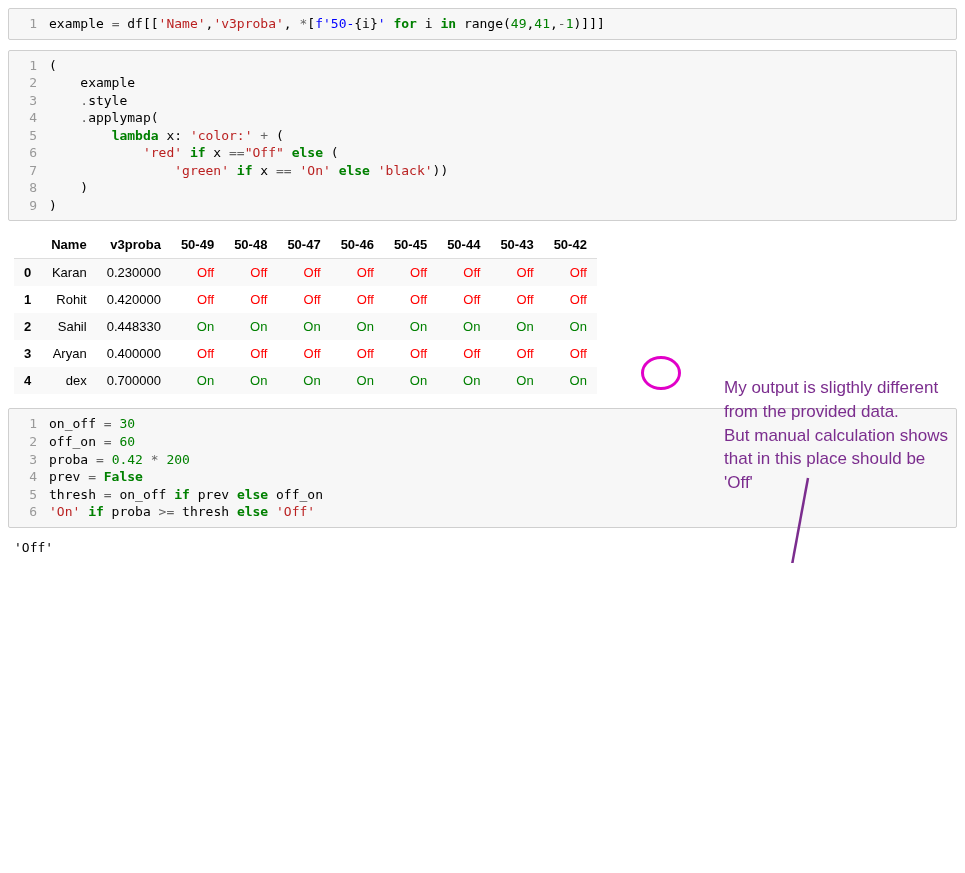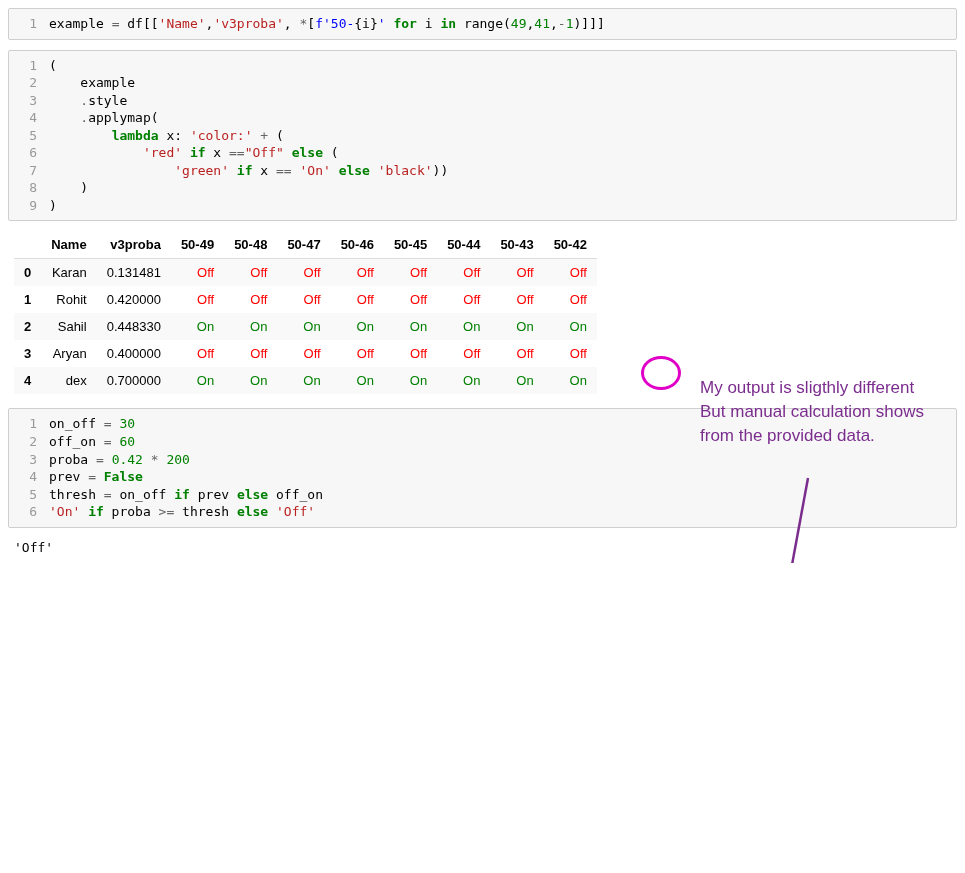--- a/index.html
+++ b/index.html
@@ -145,21 +145,21 @@
           <th>50-45</th>
           <th>50-44</th>
           <th>50-43</th>
           <th>50-42</th>
         </tr>
       </thead>
     <tbody id="styled-body">
         <tr>
           <td class="row-idx">0</td>
           <td class="c-black">Karan</td>
-          <td class="c-black">0.131481</td>
+          <td class="c-black">0.230000</td>
           <td class="c-red">Off</td>
           <td class="c-red">Off</td>
           <td class="c-red">Off</td>
           <td class="c-red">Off</td>
           <td class="c-red">Off</td>
           <td class="c-red">Off</td>
           <td class="c-red">Off</td>
           <td class="c-red">Off</td>
         </tr>
         <tr>
@@ -222,24 +222,25 @@
     <div class="code" id="code3">on_off <span class="op">=</span> <span class="num">30</span>
 off_on <span class="op">=</span> <span class="num">60</span>
 proba <span class="op">=</span> <span class="num">0.42</span> <span class="op">*</span> <span class="num">200</span>
 prev <span class="op">=</span> <span class="kw">False</span>
 thresh <span class="op">=</span> on_off <span class="kw">if</span> prev <span class="kw">else</span> off_on
 <span class="str">'On'</span> <span class="kw">if</span> proba <span class="op">&gt;=</span> thresh <span class="kw">else</span> <span class="str">'Off'</span></div>
   </div>
 
   <div class="plain-output">'Off'</div>
 
-  <div class="annot" style="left:692px; top:368px;">
+  <div class="annot" style="left:716px; top:368px;">
     <div>My output is sligthly different</div>
+    <div>from the provided data.</div>
     <div>But manual calculation shows</div>
-    <div>from the provided data.</div>
+    <div>that in this place should be 'Off'</div>
   </div>
 
   <div class="circle" style="left:633px; top:348px; width:34px; height:28px;"></div>
   <div class="circle" style="left:1px;  top:642px; width:52px; height:24px;"></div>
 
   <div class="inset-wrap" style="left:161px; top:635px;">
     <table class="inset-table">
       <thead>
           <tr id="inset-head">
             <th></th>

